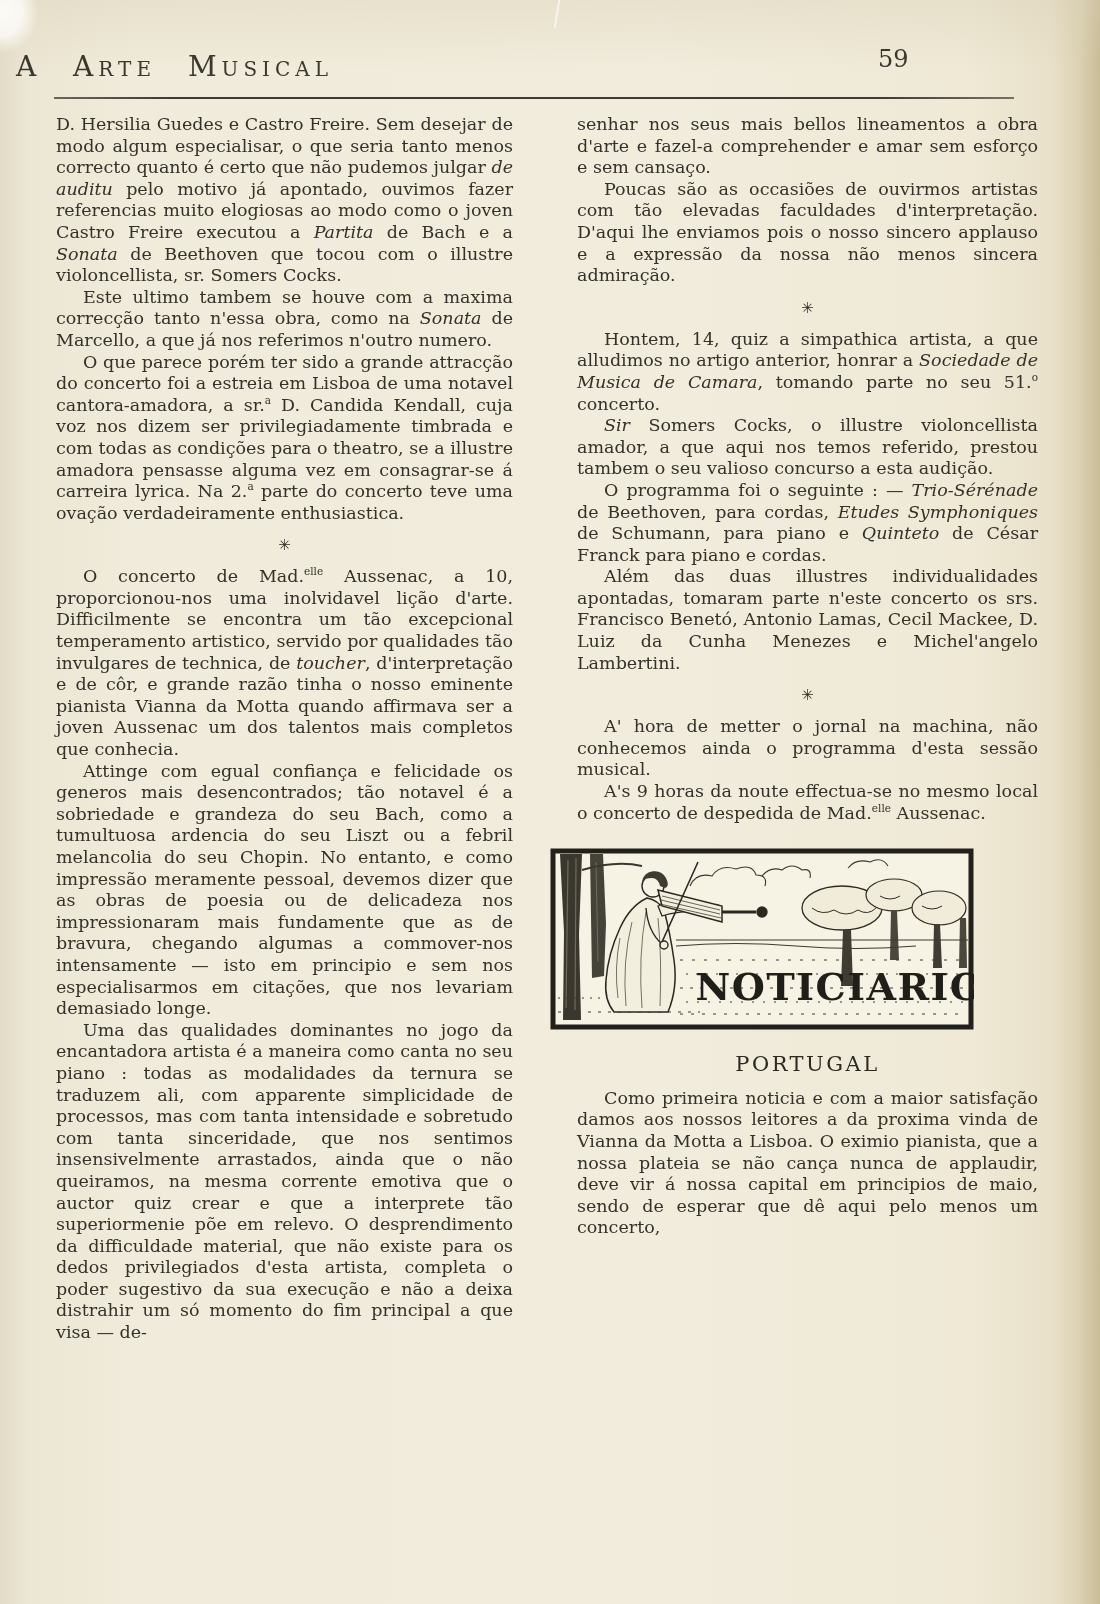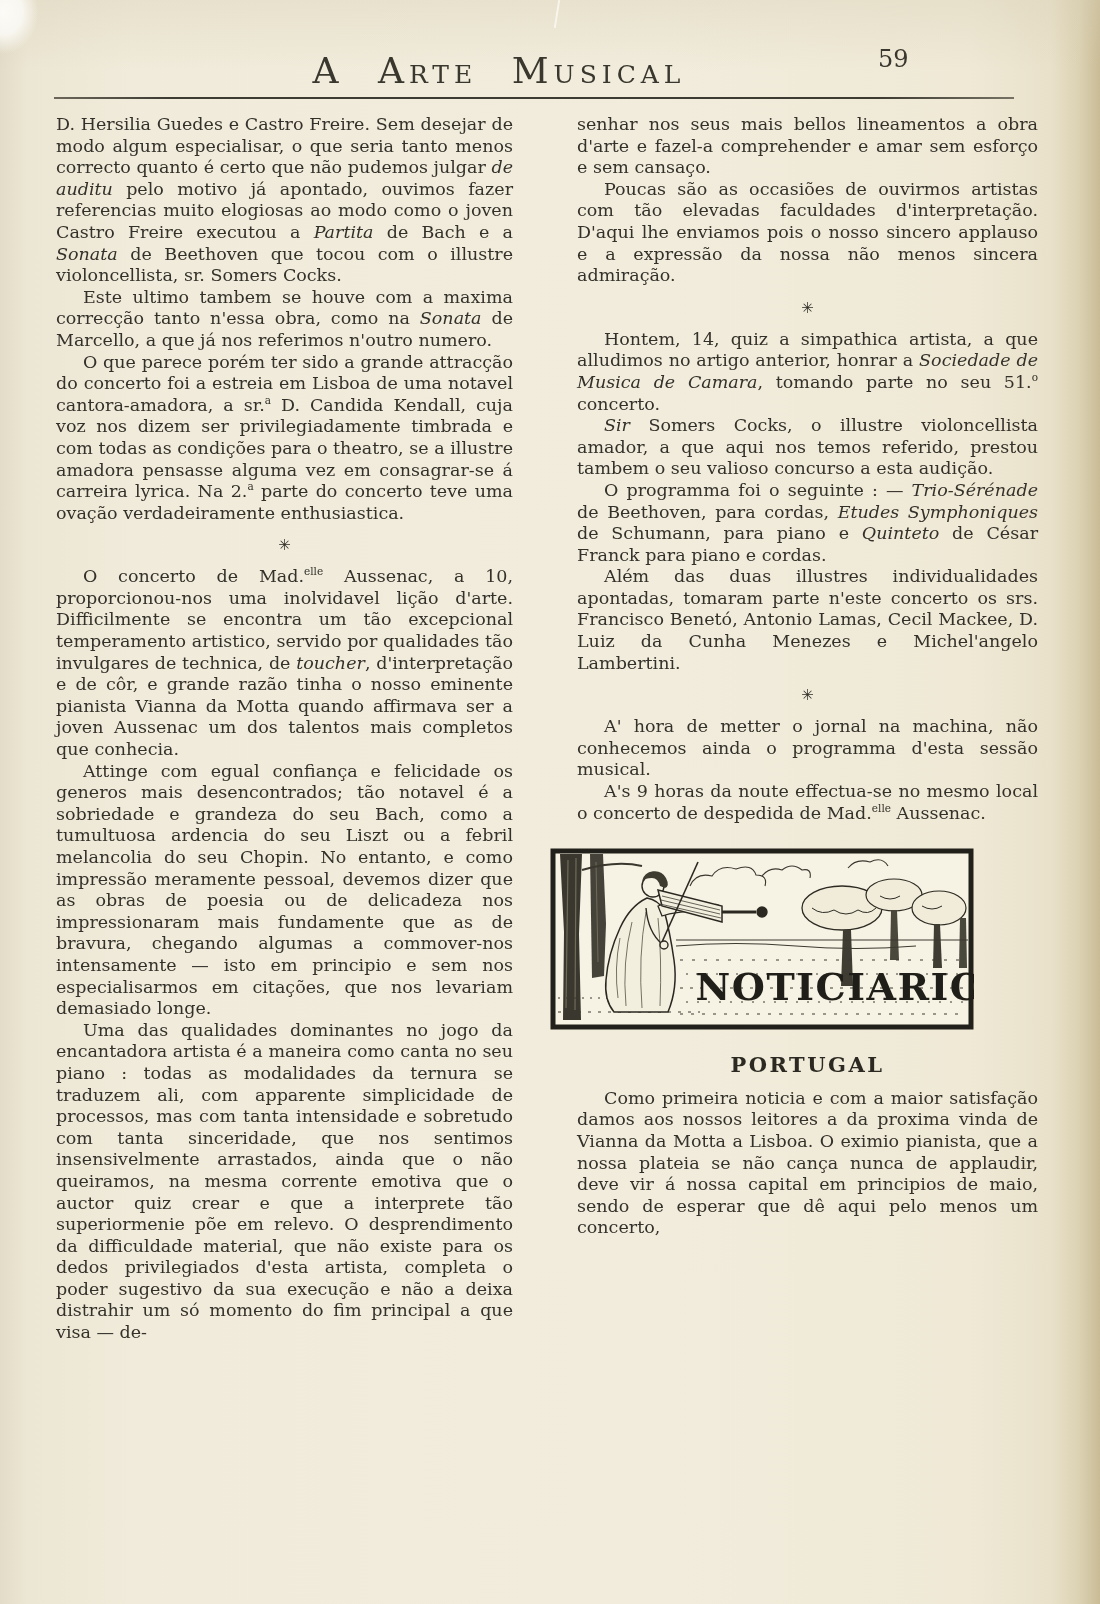--- a/index.html
+++ b/index.html
@@ -7,38 +7,38 @@
     position:relative;width:1100px;height:1604px;overflow:hidden;
     color:#34312a;
     font-family:"DejaVu Serif","Liberation Serif",serif;
     background:
       radial-gradient(ellipse 46px 56px at 4px 12px, #fcfbf7 0%, rgba(252,251,247,0.85) 40%, rgba(252,251,247,0) 75%),
       linear-gradient(180deg, rgba(215,206,180,0.35) 0px, rgba(215,206,180,0) 70px),
       linear-gradient(90deg,#e2dcc8 0%,#ece6d4 2.5%,#f0ebda 12%,#f1ecdc 60%,#efe9d6 88%,#e9e1ca 95.5%,#dbd1b2 98.2%,#c9bb95 100%);
   }
   .scratch{position:absolute;left:556px;top:0;width:2px;height:28px;
     background:rgba(252,251,244,0.75);transform:rotate(9deg);}
-  .masthead{position:absolute;top:50px;left:9px;width:980px;text-align:center;
+  .masthead{position:absolute;top:50px;left:16px;width:980px;text-align:left;
     font-variant:small-caps;letter-spacing:5px;word-spacing:18px;
-    font-size:36px;color:#3a372e;}
+    font-size:28px;color:#3a372e;}
   .page-number{position:absolute;top:45px;left:878px;font-size:24px;color:#3a372e;}
   .rule{position:absolute;top:97px;left:54px;width:960px;height:2px;
     background:linear-gradient(90deg,#6a6659,#3e3b33 12%,#3e3b33 86%,#767263);}
   .column{position:absolute;top:114px;font-size:17.5px;line-height:21.6px;
     text-align:justify;color:#34312a;}
   .col-left{left:56px;width:457px;}
   .col-right{left:545px;width:461px;margin-left:32px;}
   p.para{margin:0;text-indent:27px;}
   p.para.flush{text-indent:0;}
   .separator{text-align:center;font-size:15px;line-height:20px;margin:11px 0;
     color:#2e2c25;text-indent:0;}
   sup{font-size:10.5px;line-height:0;}
   .it{font-style:italic;}
   .illustration{margin:24px 0 0 -27px;width:460px;height:182px;}
-  .portugal-heading{margin:24px 0 12px 0;text-align:center;font-weight:bold;
+  .portugal-heading{margin:24px 0 12px 0;text-align:center;font-weight:normal;
     font-size:21px;letter-spacing:2.5px;color:#2b2921;}
 </style>
 </head>
 <body>
 
 <div class="page">
   <div class="scratch"></div>
 
   <div class="masthead">A Arte Musical</div>
   <div class="page-number">59</div>

